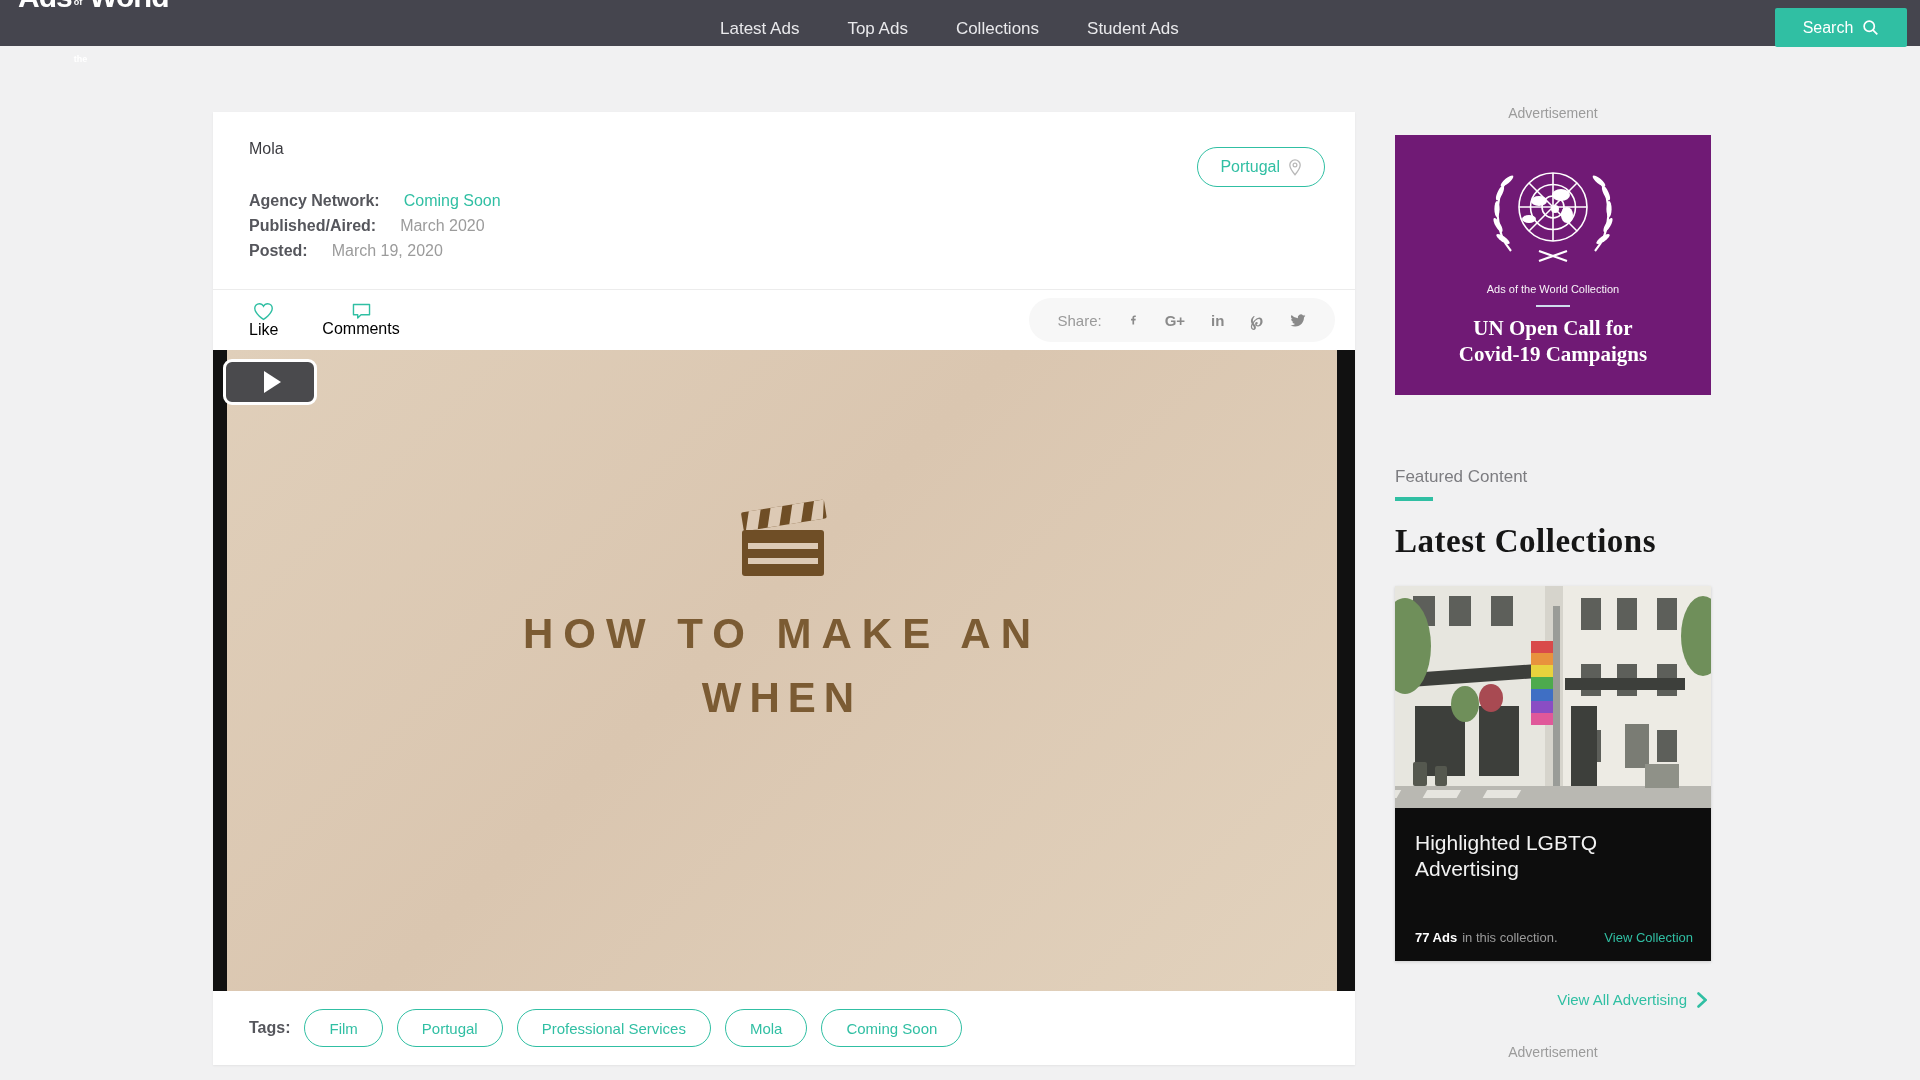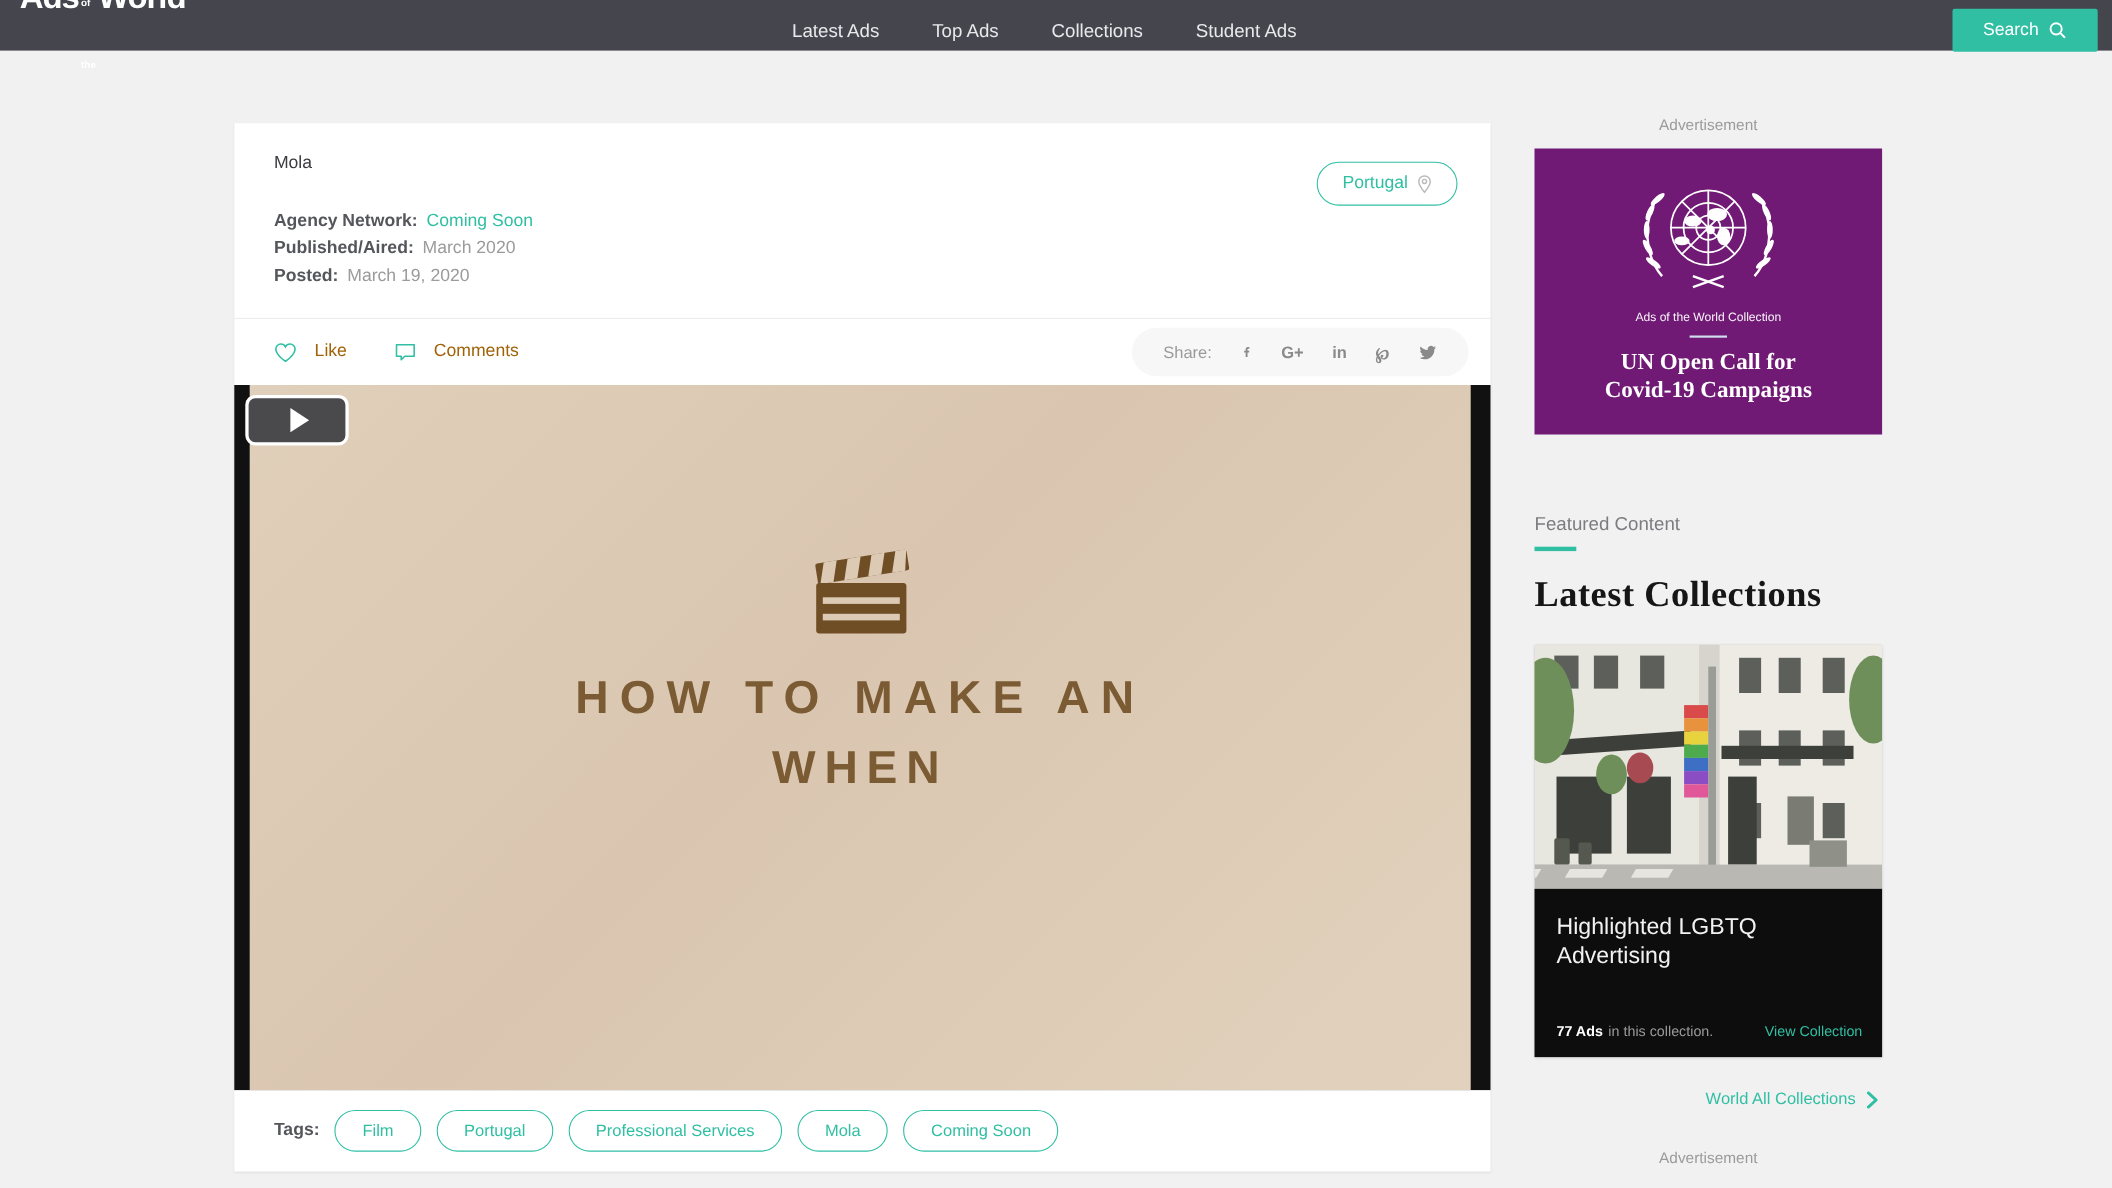--- a/index.html
+++ b/index.html
@@ -20,33 +20,33 @@
     background:#30bfa3; color:#fff; font-size:16px; border:none; border-radius:2px;
     display:flex; align-items:center; justify-content:center; gap:9px; cursor:pointer; }
 
   
   .main-card { position:absolute; left:213px; top:112px; width:1142px; background:#fff;
     box-shadow:0 1px 2px rgba(0,0,0,.06); }
   .info { position:relative; padding:28px 36px 26px 36px; }
   .brand { font-size:16px; color:#3b3b40; margin-bottom:6px; }
   .ad-title { font-size:35px; color:#2b2b2e; font-weight:500; letter-spacing:.2px; }
   .meta { margin-top:30px; font-size:16px; line-height:25px; }
-  .meta-row { display:flex; gap:8px;text-align:center; }
+  .meta-row { display:flex; gap:24px;text-align:center; }
   .meta-label { color:#55565c; font-weight:bold; }
   .meta-value { color:#9b9b9b; }
   .meta-value.link { color:#30bfa3; cursor:pointer; }
   .country-pill { position:absolute; right:30px; top:35px; height:40px; padding:0 22px;
     border:1px solid #30bfa3; border-radius:20px; display:flex; align-items:center; gap:8px;
     color:#30bfa3; font-size:16px; background:#fff; cursor:pointer; }
   .pin { color:#b9b9b9; }
 
   .actions { height:61px; border-top:1px solid #ececec; display:flex; align-items:center;
     padding:0 20px 0 36px; }
-  .act { display:flex; align-items:center; gap:16px; color:#a16207; font-size:16px;
-    margin-right:44px; cursor:pointer; }
+  .act { display:flex; align-items:center; gap:0; color:#000000; font-size:16px;
+    margin-right:44px; cursor:pointer;flex-direction:column; }
   .share-pill { margin-left:auto; background:#f7f7f7; border-radius:22px; height:44px;
     display:flex; align-items:center; gap:26px; padding:0 28px; }
   .share-label { color:#9a9a9a; font-size:15px; }
   .share-ico { color:#8a8a8a; font-size:15px; font-weight:bold; cursor:pointer;
     display:flex; align-items:center; }
 
   
   .video { position:relative; width:1142px; height:641px; background:#111; overflow:hidden; }
   .film { position:absolute; left:14px; right:18px; top:0; bottom:0;
     background:linear-gradient(135deg,#e0cfba 0%,#dac6b0 45%,#e2d2bd 100%);
@@ -341,21 +341,21 @@
       </div>
       <div class="coll-footer">
         <span class="coll-count">77 Ads</span>
         <span class="coll-suffix">in this collection.</span>
         <span class="coll-link">View Collection</span>
       </div>
     </div>
   </div>
 
   <div class="view-all">
-    <span>World All Collections</span>
+    <span>View All Advertising</span>
     <span>
       <svg width="10" height="16" viewBox="0 0 10 16">
           <path d="M1.5 1.5 L8.5 8 L1.5 14.5" fill="none" stroke="#30bfa3" stroke-width="2.6" stroke-linecap="round"></path>
         </svg>
     </span>
   </div>
 
   <div class="ad-caption ad-caption-bottom">Advertisement</div>
 </div>
 

